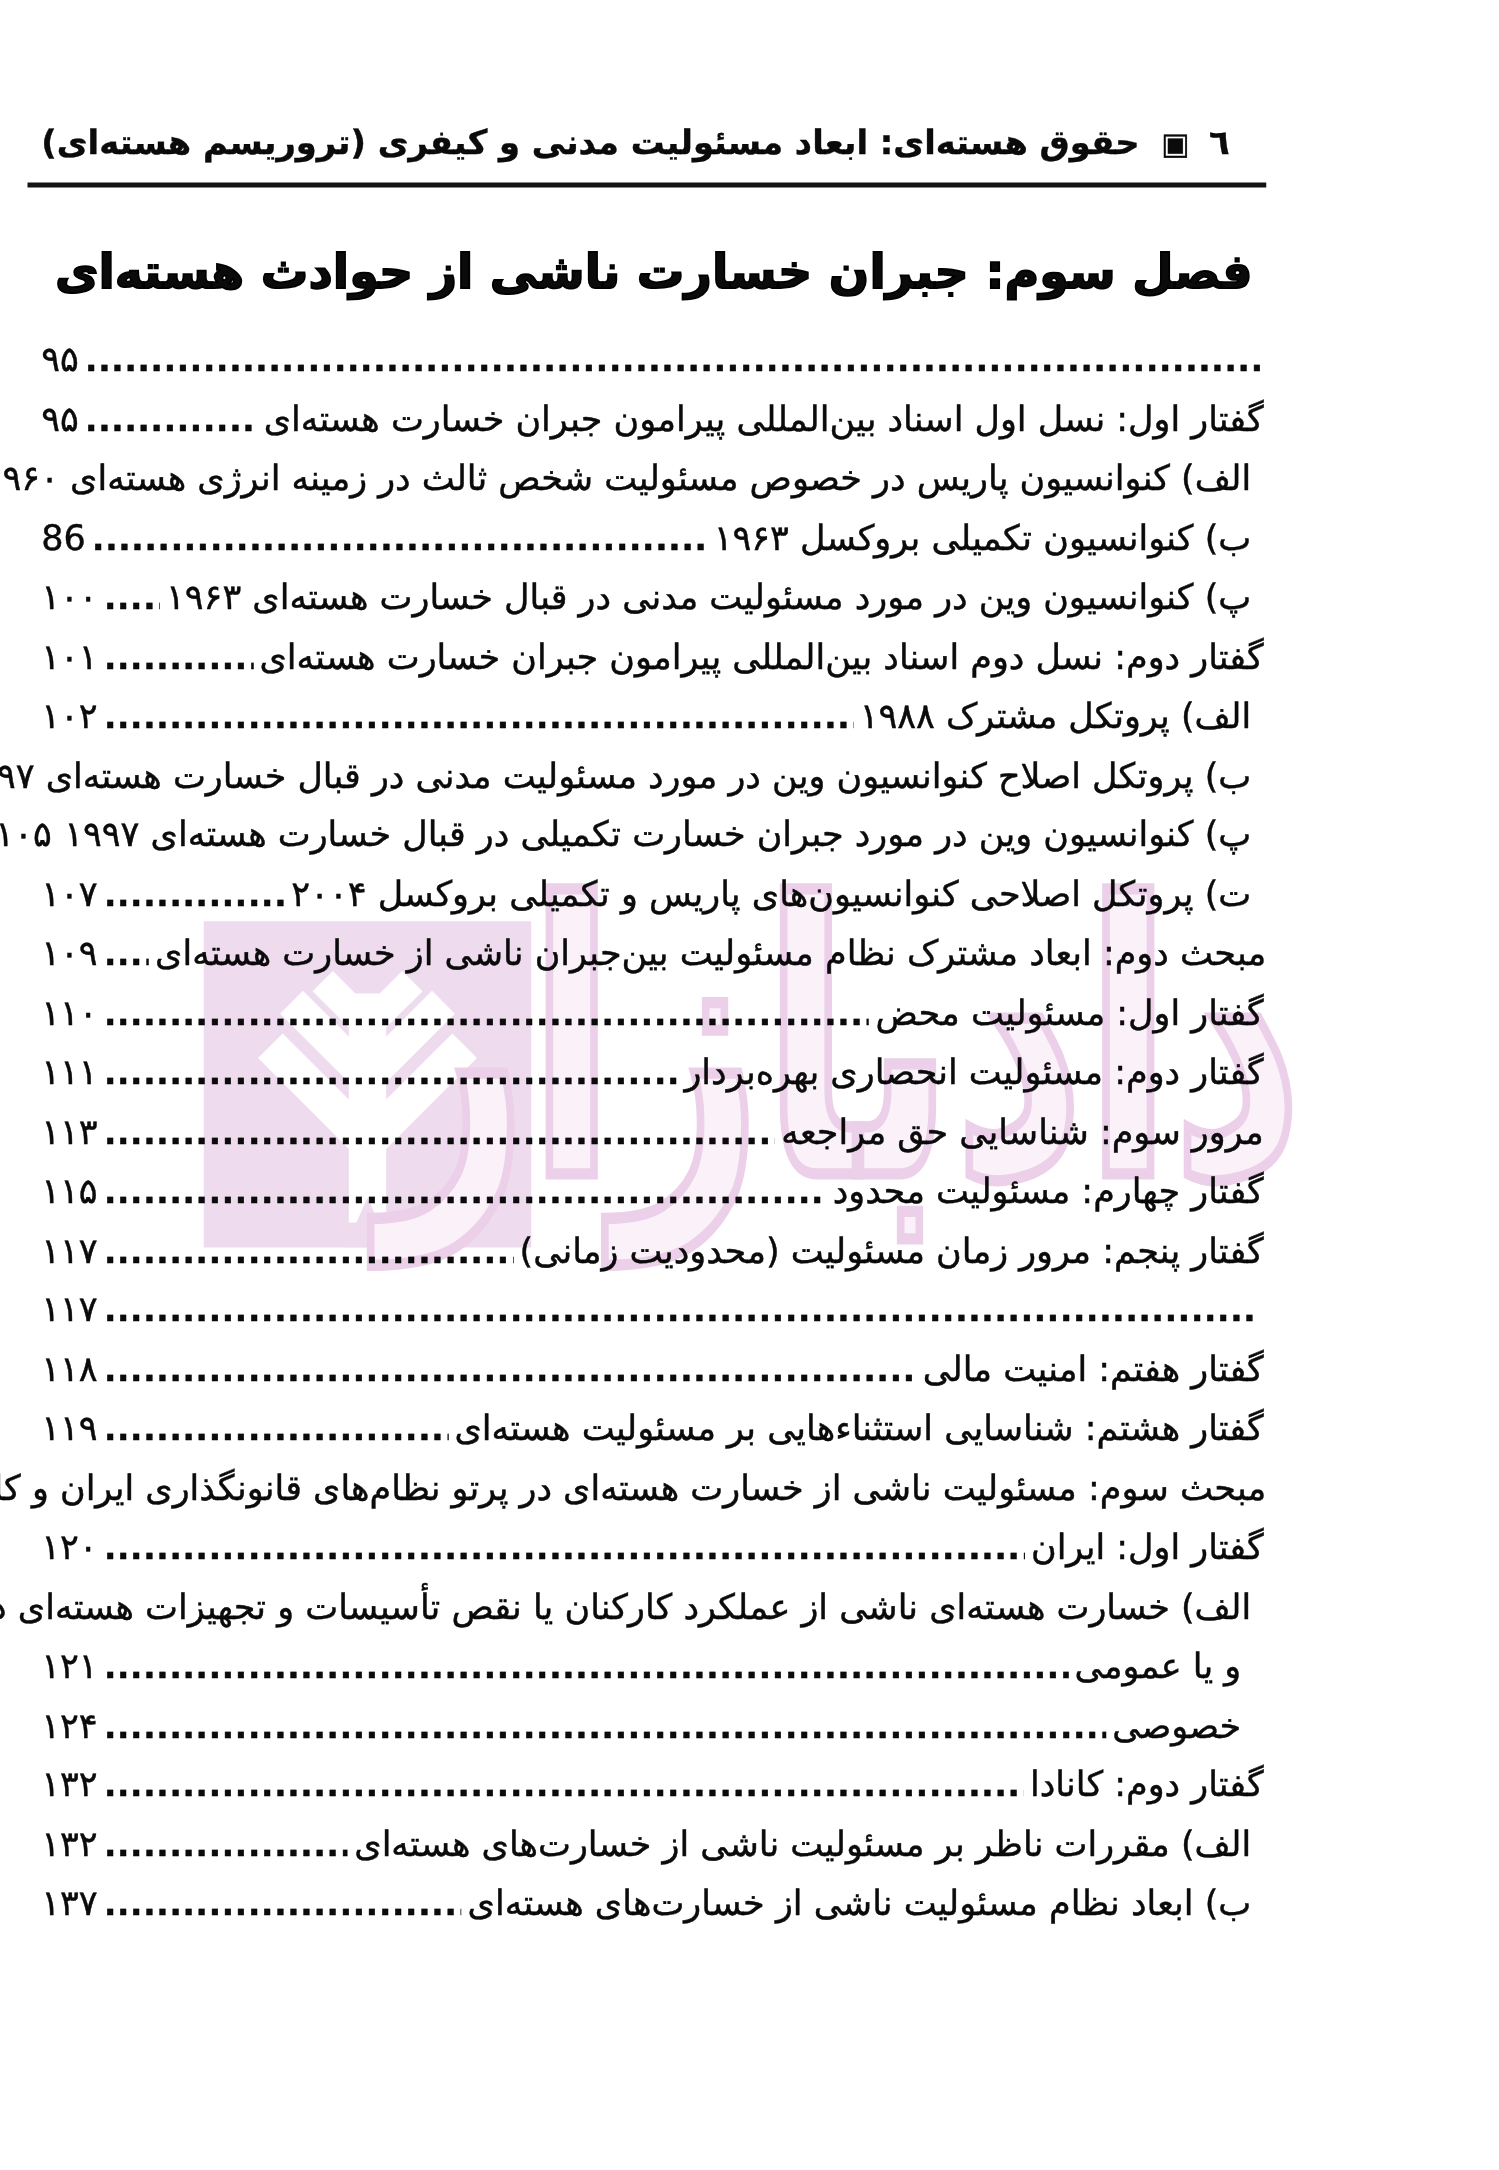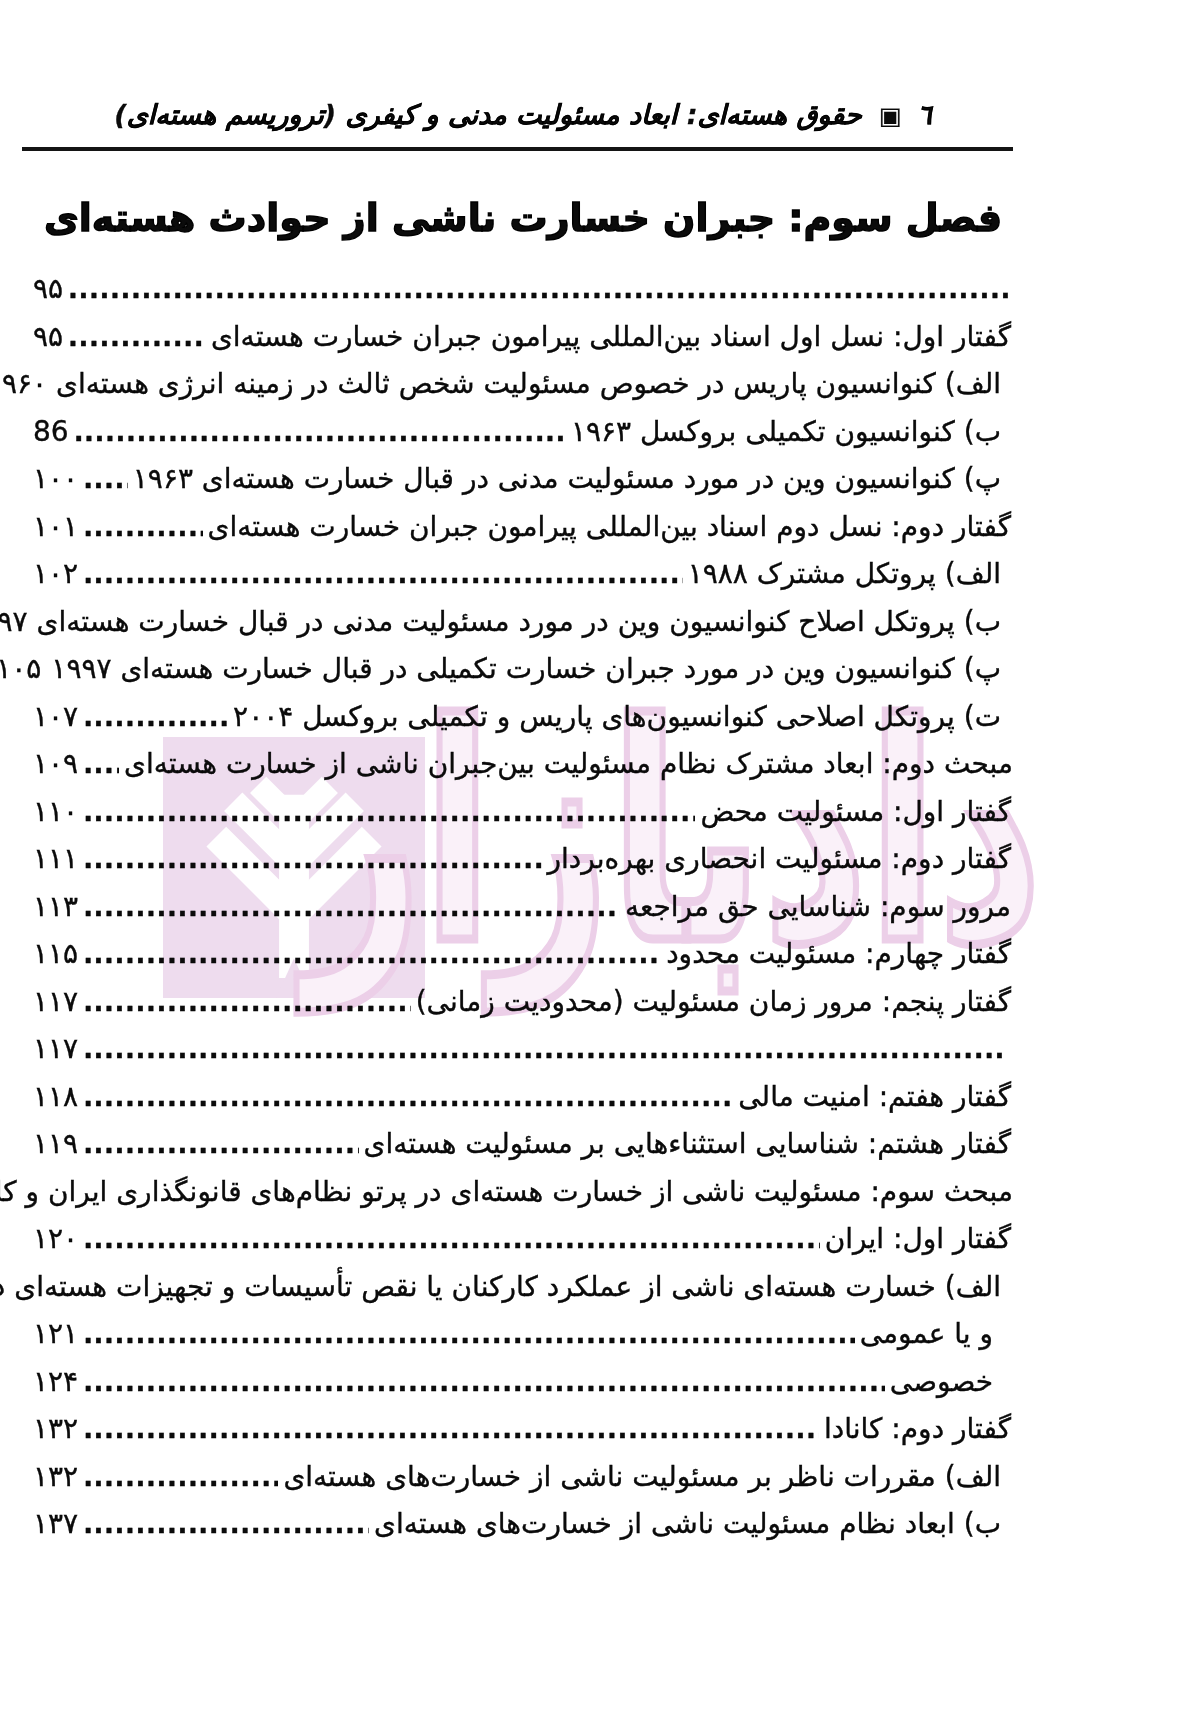--- a/index.html
+++ b/index.html
@@ -32,24 +32,23 @@
     transform-origin:right center;
   }
 
   
   .content { position:absolute; left:33px; top:0; width:980px; z-index:1; }
 
   .running-head {
     margin-top:98px;
     font-size:27px; line-height:34px;
     font-weight:bold;
-    text-align:center;
+    text-align:left;
     -webkit-text-stroke:0.3px #000;
     white-space:nowrap;
-    font-style:italic;
   }
   .running-head .pg-num { margin-left:6px; }
   .running-head .sq-icon { font-size:24px; margin-left:8px; }
 
   .head-rule {
     margin-top:14px; margin-left:-7px;
     height:4px; width:991px;
     background:#141414;
   }
 

